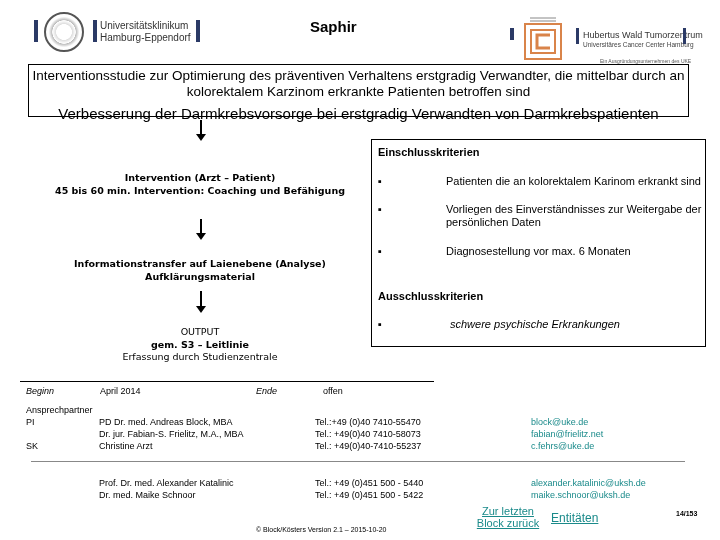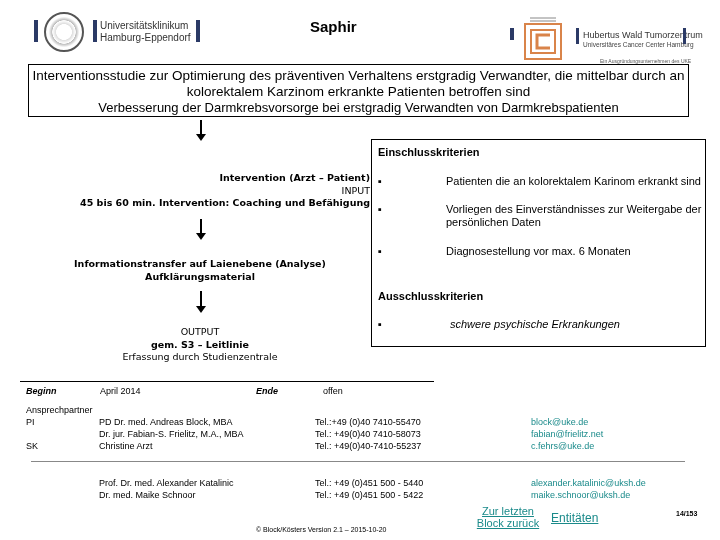--- a/index.html
+++ b/index.html
@@ -8,33 +8,33 @@
   .seal { position:absolute; left:44px; top:12px; width:40px; height:40px; border-radius:50%; border:2px solid #555; box-sizing:border-box; background:radial-gradient(circle,#fff 30%,#ddd 32%,#fff 45%,#bbb 47%,#fff 60%); }
   .uke-text { position:absolute; left:100px; top:20px; font-size:10px; line-height:12px; color:#333; }
   .title { position:absolute; left:310px; top:18px; font-size:15px; font-weight:bold; }
   .hw-logo { position:absolute; left:524px; top:14px; width:38px; height:46px; }
   .hw-text1 { position:absolute; left:583px; top:30px; font-size:9px; color:#333; }
   .hw-text2 { position:absolute; left:583px; top:41px; font-size:6.5px; color:#444; }
   .hw-text3 { position:absolute; left:600px; top:58px; font-size:5px; color:#555; }
   .top-rule { position:absolute; left:28px; top:64px; width:660px; height:0; border-top:1.5px solid #000; }
   .header-box { position:absolute; left:28px; top:64px; width:659px; height:52px; border-left:1px solid #000; border-right:1px solid #000; border-bottom:1.5px solid #000; text-align:center; }
   .h-main { font-size:13.5px; line-height:16px; margin-top:4px; }
-  .h-sub { font-size:13px; line-height:14px; margin-top:1px; }
+  .h-sub { font-size:15px; line-height:14px; margin-top:7px; }
   .arrow { position:absolute; width:2px; background:#000; }
   .arrow::after { content:""; position:absolute; left:-4px; bottom:-6px; border-left:5px solid transparent; border-right:5px solid transparent; border-top:7px solid #000; }
   .flow-text { position:absolute; font-family:"DejaVu Sans", sans-serif; font-size:9.5px; line-height:12.5px; text-align:center; }
   .b { font-weight:bold; }
   .crit-box { position:absolute; left:371px; top:139px; width:335px; height:208px; border:1px solid #000; box-sizing:border-box; font-size:11px; }
   .crit-head { position:absolute; left:6px; font-weight:bold; font-size:11px; }
   .crit-item { position:absolute; left:6px; width:320px; }
   .crit-item .bullet { position:absolute; left:0; top:0; }
   .crit-item .txt { position:absolute; left:28px; top:0; width:290px; line-height:13px;padding-left:40px; }
   .rule { position:absolute; height:0; }
   .info { position:absolute; font-size:9px; line-height:11.5px; white-space:nowrap; }
-  .it { font-style:italic; font-weight:bold; }
+  .it { font-style:italic; font-weight:normal; }
   .link { color:#1a8a8a; }
   .footer-links { position:absolute; font-size:11px; color:#1a8a8a; text-decoration:underline; text-align:center; line-height:12px; }
 </style>
 </head>
 <body>
 
 <div>
   <div class="logo-bar" style="left:34px;top:20px;width:4px;height:22px;"></div>
   <div class="seal"></div>
   <div class="logo-bar" style="left:93px;top:20px;width:4px;height:22px;"></div>
@@ -64,23 +64,22 @@
   <div class="hw-text3">Ein Ausgründungsunternehmen des UKE</div>
 </div>
 
 <div class="top-rule"></div>
 <div class="header-box">
   <div class="h-main">Interventionsstudie zur Optimierung des präventiven Verhaltens erstgradig Verwandter, die mittelbar durch an kolorektalem Karzinom erkrankte Patienten betroffen sind</div>
   <div class="h-sub">Verbesserung der Darmkrebsvorsorge bei erstgradig Verwandten von Darmkrebspatienten</div>
 </div>
 
 <div class="arrow" style="left:200px;top:120px;height:15px;"></div>
-<div class="flow-text" style="left:30px;top:172px;width:340px;text-align:right;">
+<div class="flow-text" style="left:30px;top:172px;width:340px;">
   <div class="b">Intervention (Arzt – Patient)</div>
-  <div>INPUT</div>
   <div class="b">45 bis 60 min. Intervention: Coaching und Befähigung</div>
 </div>
 <div class="arrow" style="left:200px;top:219px;height:15px;"></div>
 <div class="flow-text" style="left:30px;top:258px;width:340px;">
   <div class="b">Informationstransfer auf Laienebene (Analyse)</div>
   <div class="b">Aufklärungsmaterial</div>
 </div>
 <div class="arrow" style="left:200px;top:291px;height:16px;"></div>
 <div class="flow-text" style="left:20px;top:326px;width:360px;">
   <div>OUTPUT</div>

